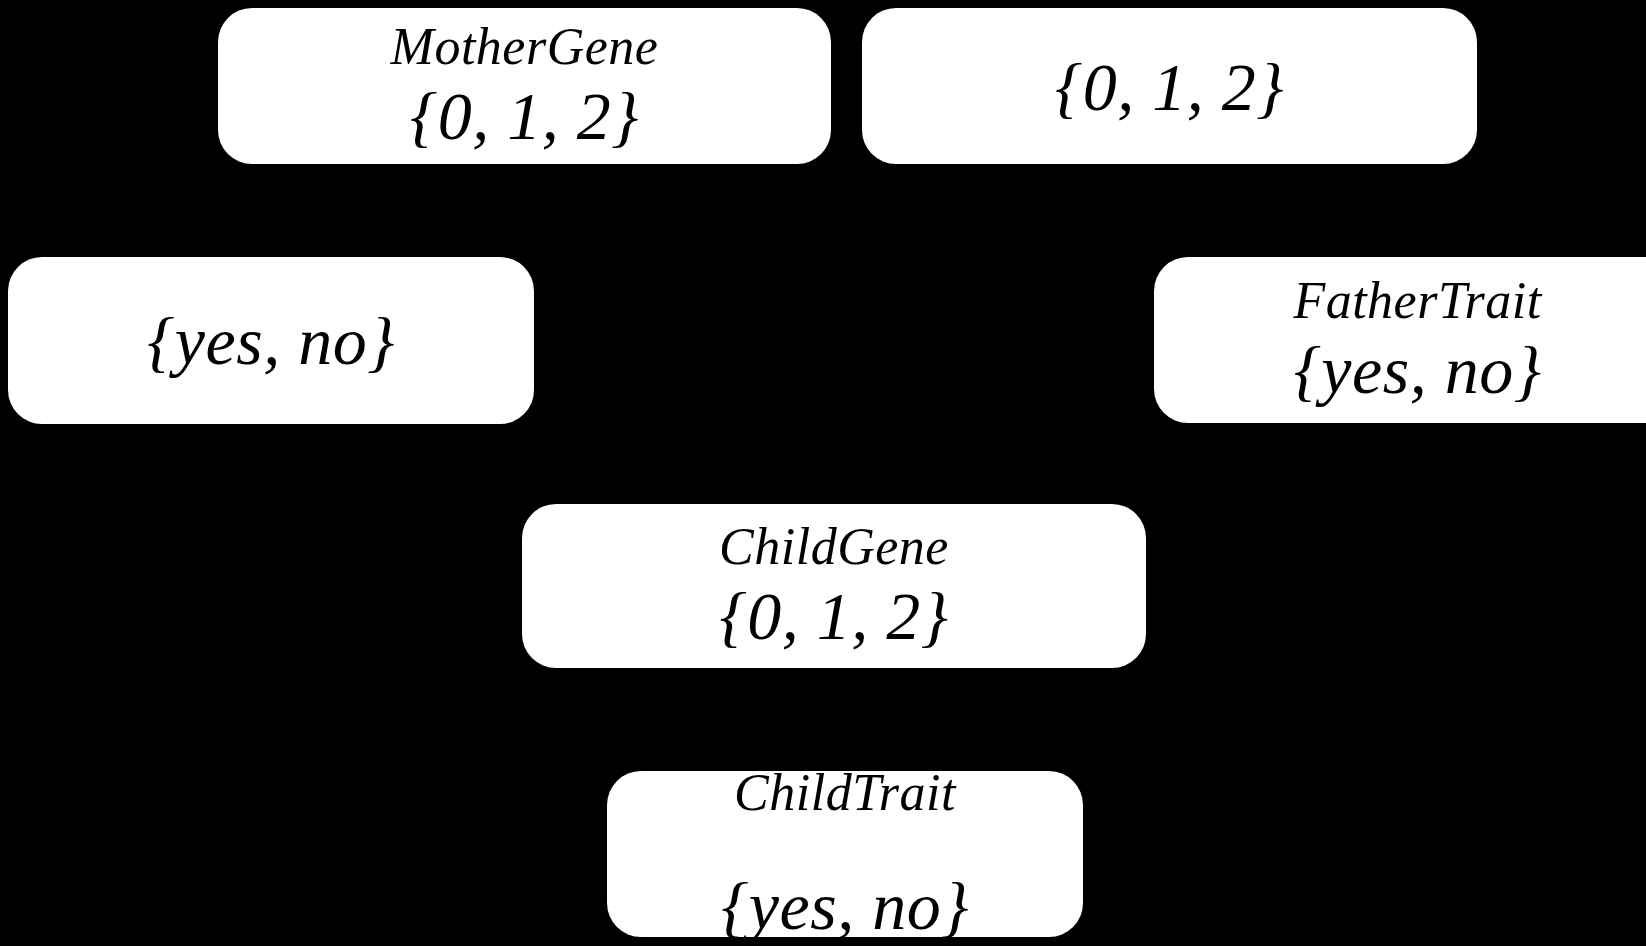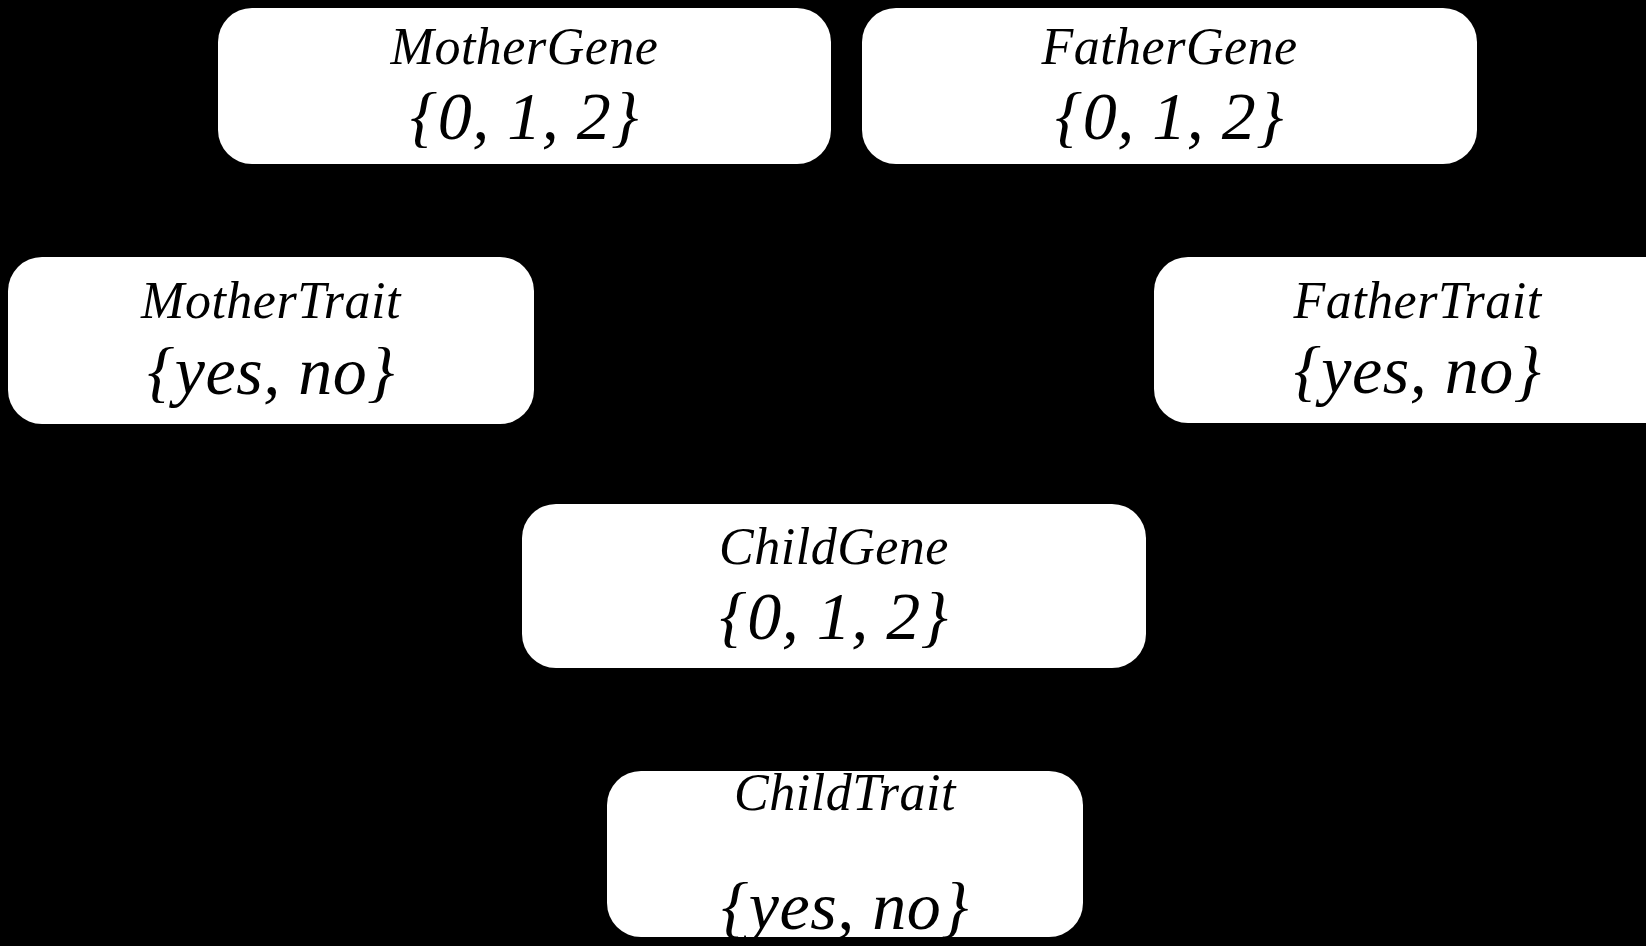--- a/index.html
+++ b/index.html
@@ -55,26 +55,24 @@
 <body>
 
 <div id="canvas">
 
   <div class="node" id="node-mother-gene">
     <div class="title">MotherGene</div>
     <div class="domain">{0, 1, 2}</div>
   </div>
 
   <div class="node" id="node-father-gene">
-    <div class="title">FatherGene</div>
     <div class="domain">{0, 1, 2}</div>
   </div>
 
   <div class="node" id="node-mother-trait">
-    <div class="title">MotherTrait</div>
     <div class="domain">{yes, no}</div>
   </div>
 
   <div class="node" id="node-father-trait">
     <div class="title">FatherTrait</div>
     <div class="domain">{yes, no}</div>
   </div>
 
   <div class="node" id="node-child-gene">
     <div class="title">ChildGene</div>

